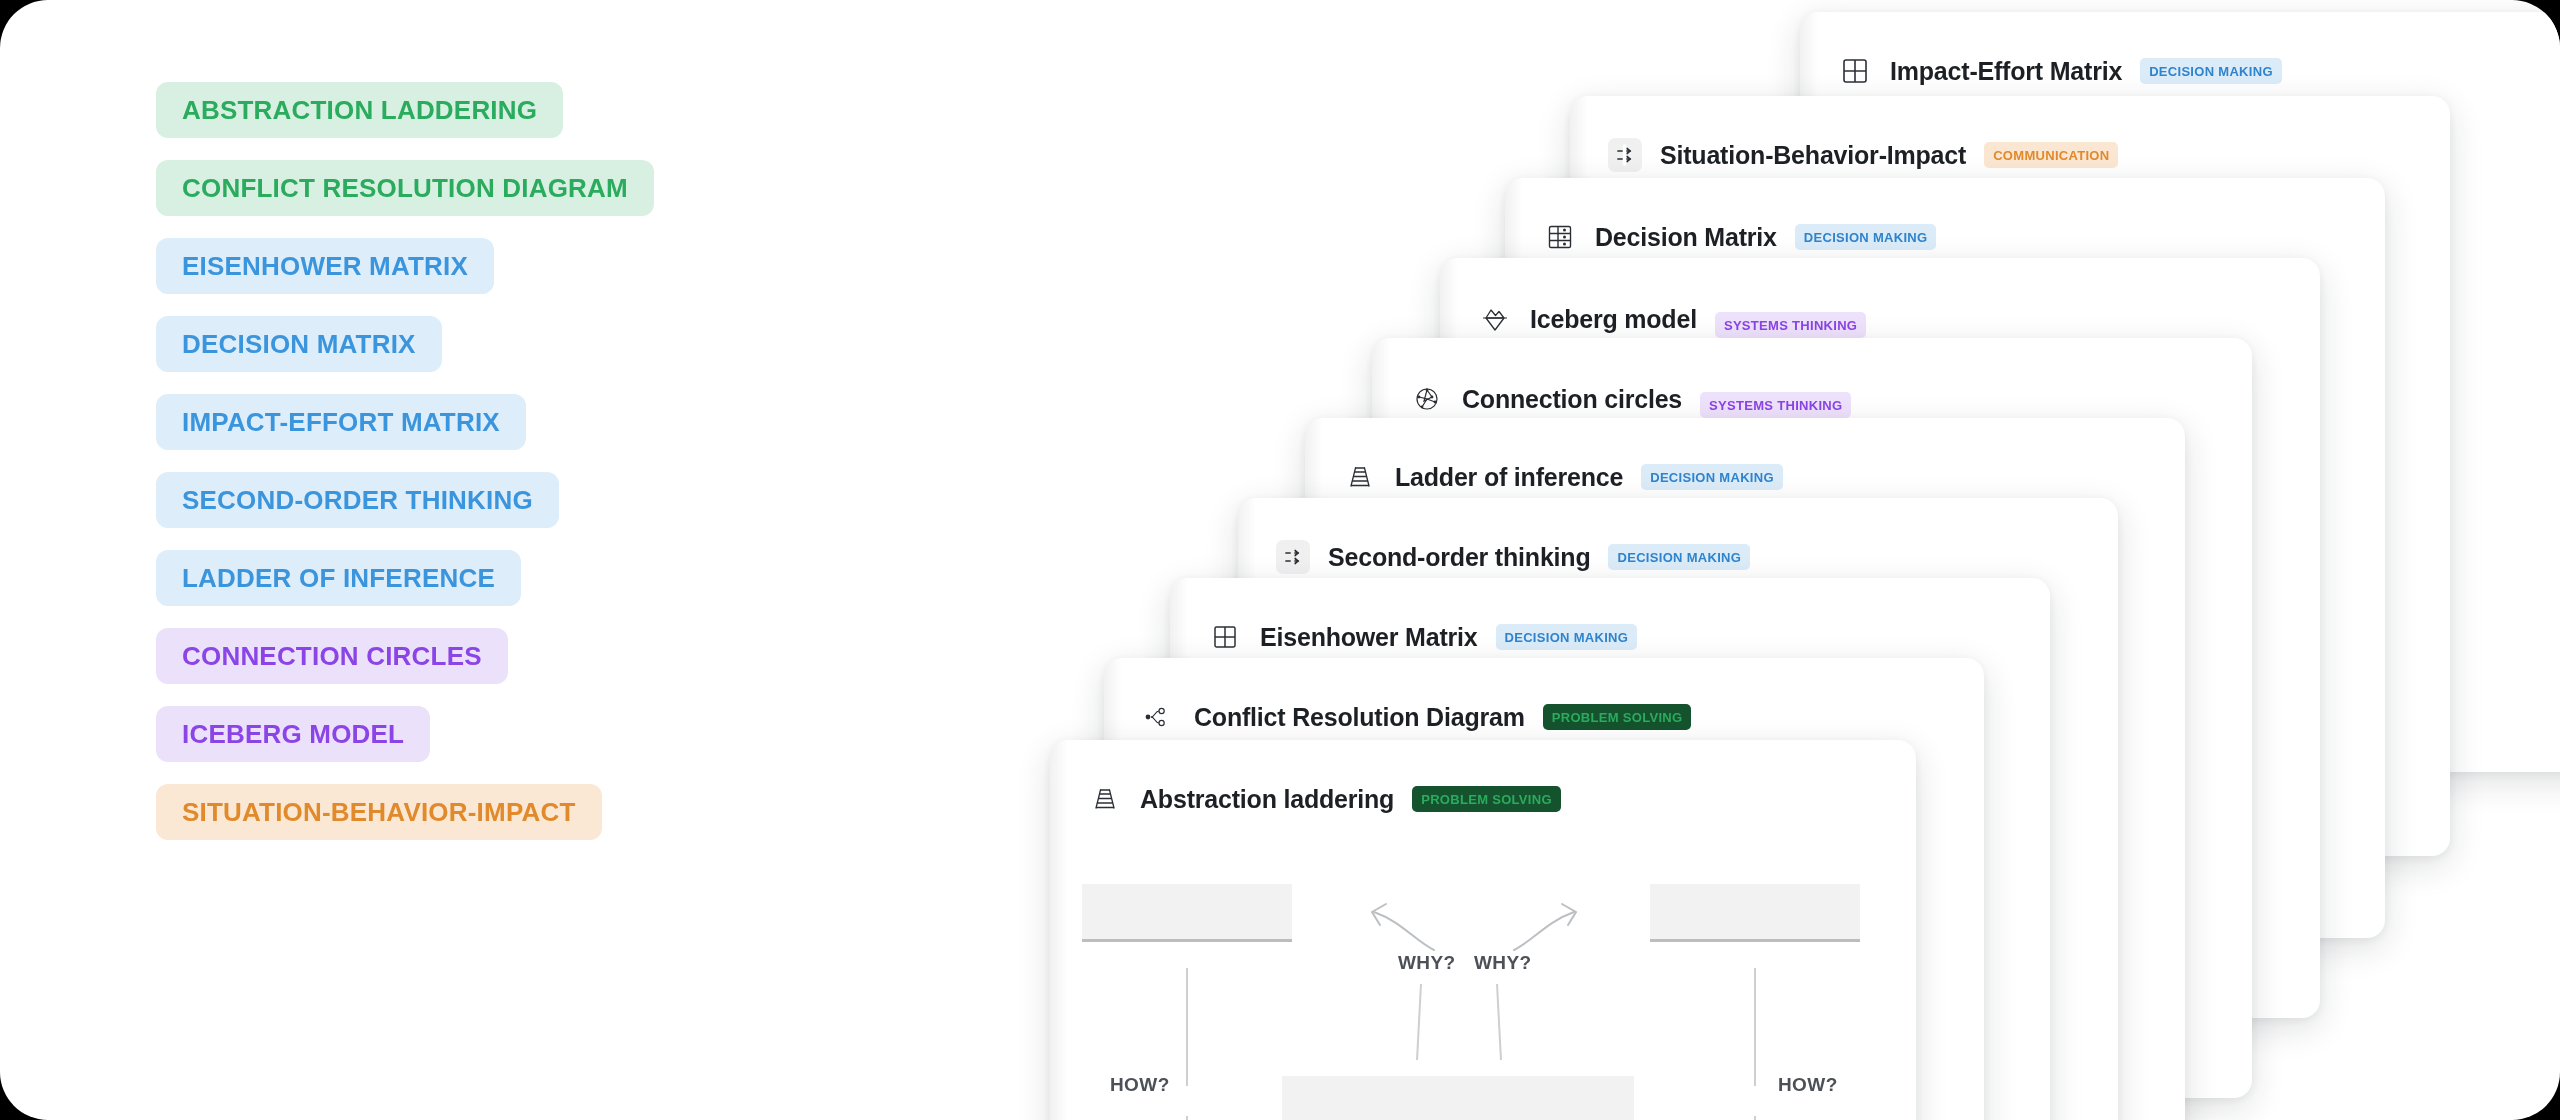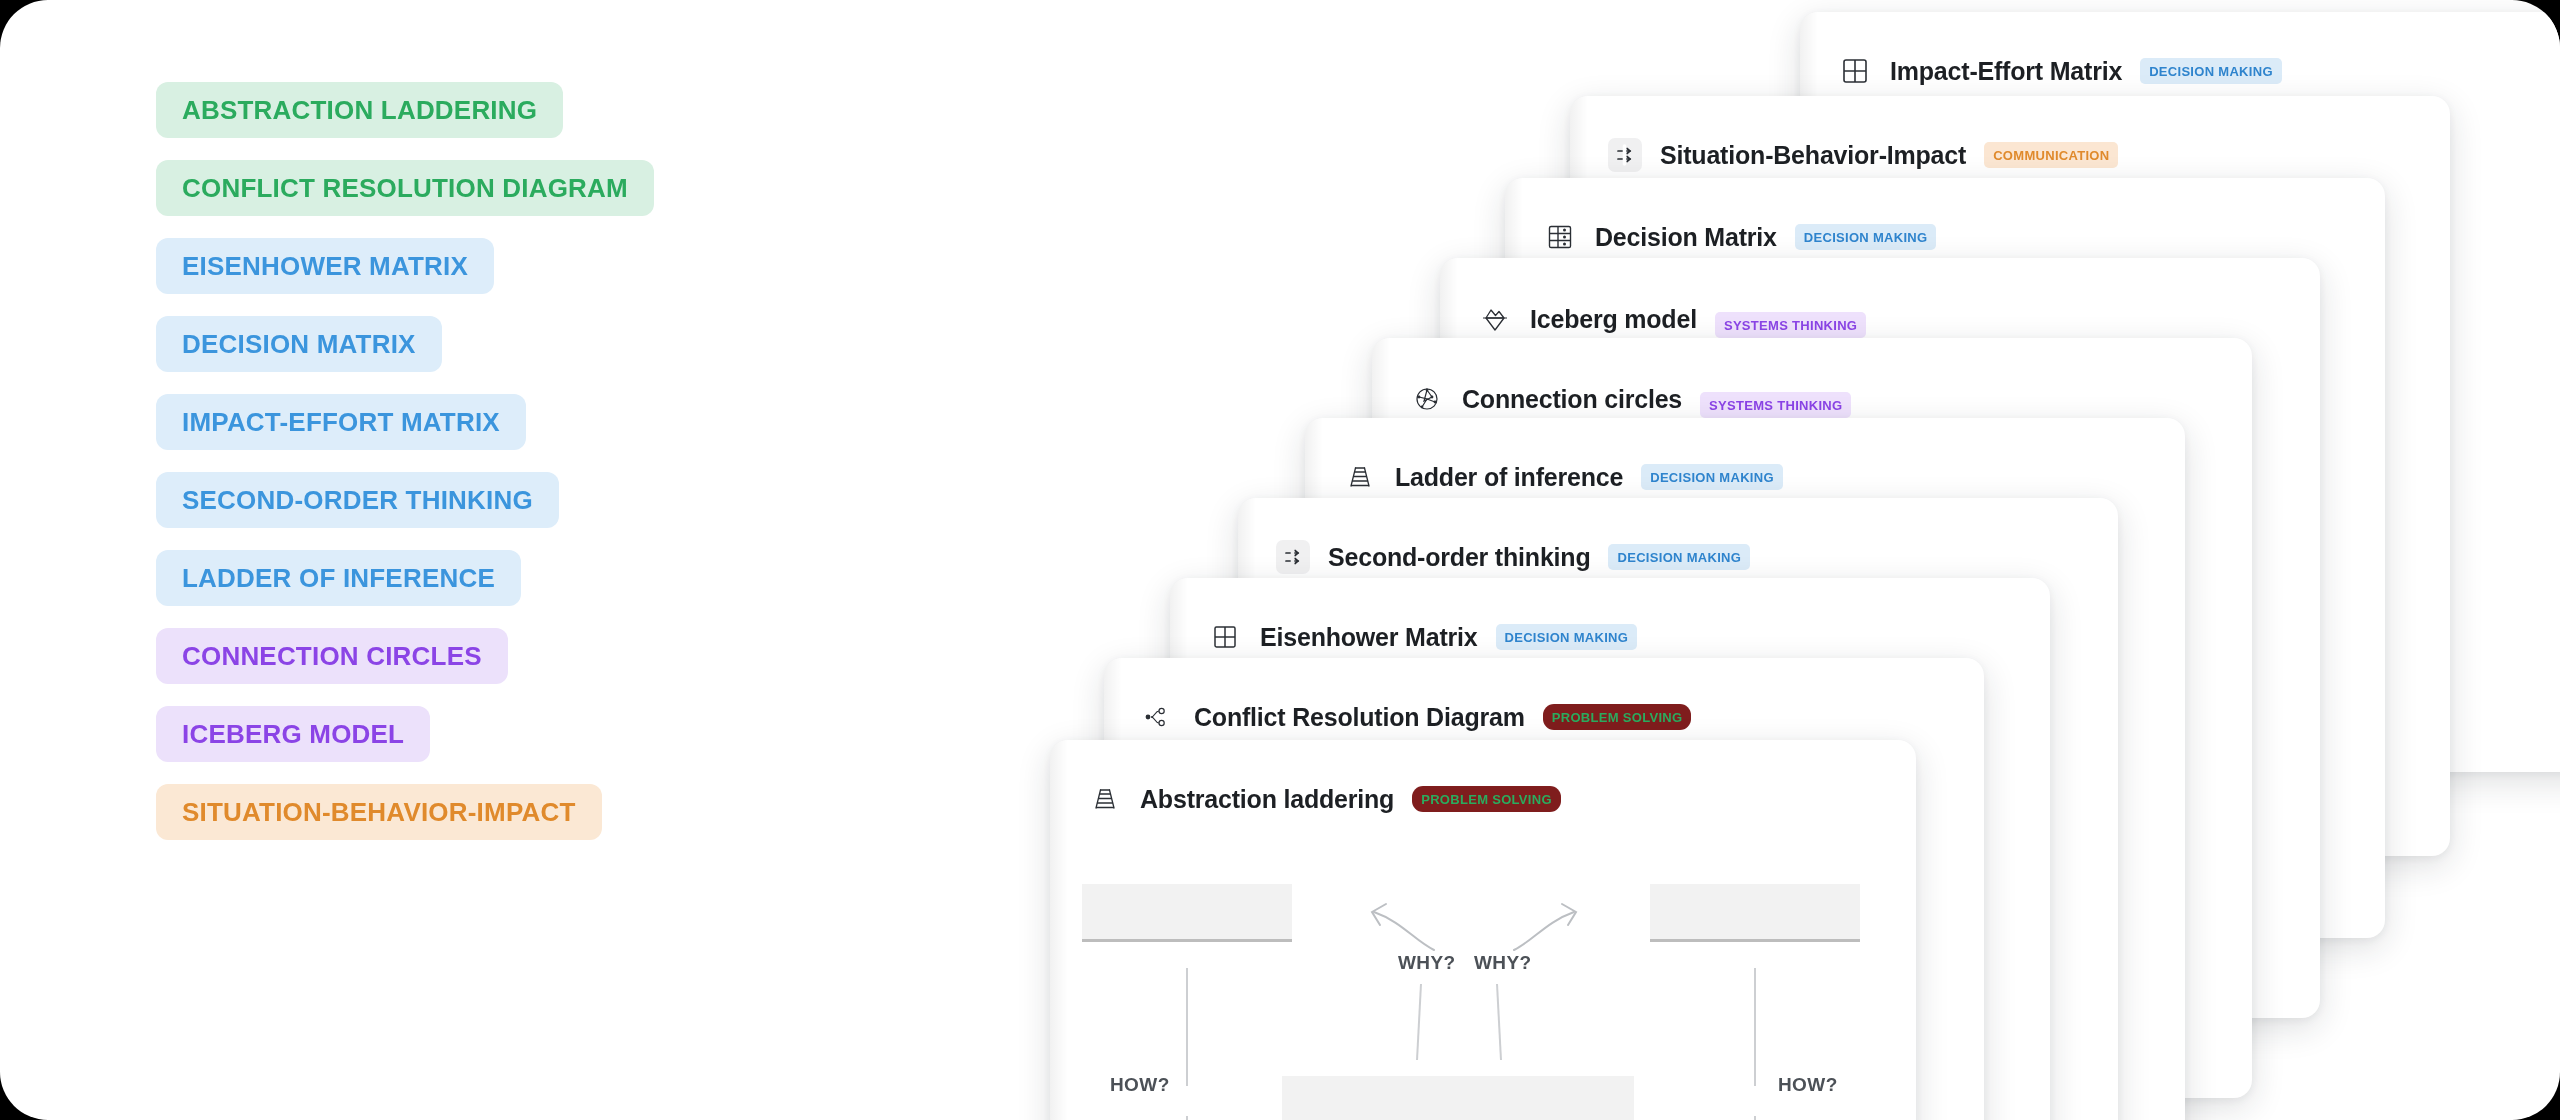--- a/index.html
+++ b/index.html
@@ -84,21 +84,21 @@
   .badge {
     display:inline-flex; align-items:center;
     height:26px;
     padding:0 9px;
     border-radius:5px;
     font-size:13px;
     font-weight:bold;
     letter-spacing:0.3px;
     white-space:nowrap;
   }
-  .badge.green  { background:#7f1d1d; color:#2bab5e;border-radius:11px; }
+  .badge.green  { background:#14532d; color:#2bab5e; }
   .badge.blue   { background:#dbebf8; color:#2f84cd; }
   .badge.purple { background:#eee1fc; color:#8b44e6;margin-top:12px; }
   .badge.orange { background:#fbe6d2; color:#e08a2c; }
 
   
   .ghost-panel {
     position:absolute;
     border:2px solid #e4e5e7;
     border-radius:14px;
   }

